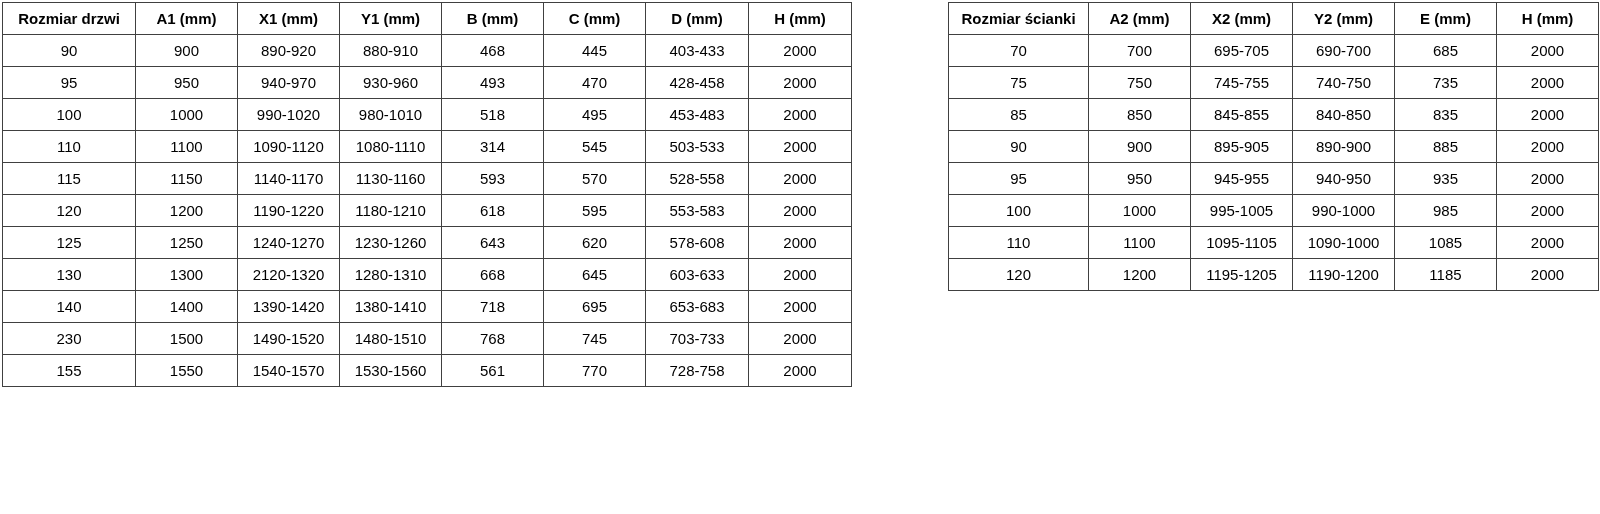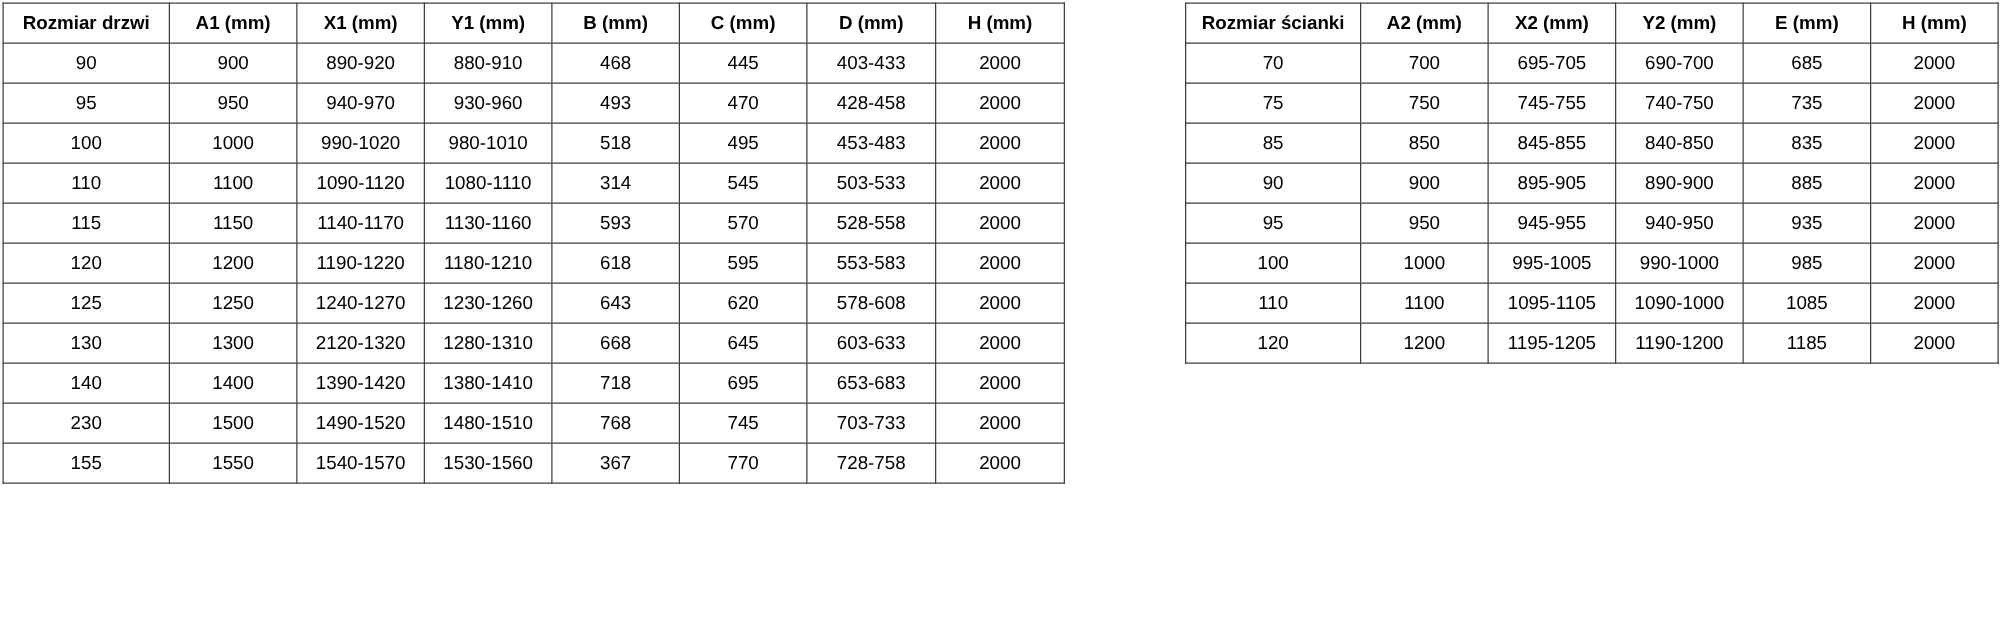--- a/index.html
+++ b/index.html
@@ -174,21 +174,21 @@
           <td>768</td>
           <td>745</td>
           <td>703-733</td>
           <td>2000</td>
         </tr>
         <tr>
           <td>155</td>
           <td>1550</td>
           <td>1540-1570</td>
           <td>1530-1560</td>
-          <td>367</td>
+          <td>561</td>
           <td>770</td>
           <td>728-758</td>
           <td>2000</td>
         </tr>
       </tbody>
   </table>
 
   <table id="wall-table" class="spec">
     <colgroup>
       <col style="width:140px">

